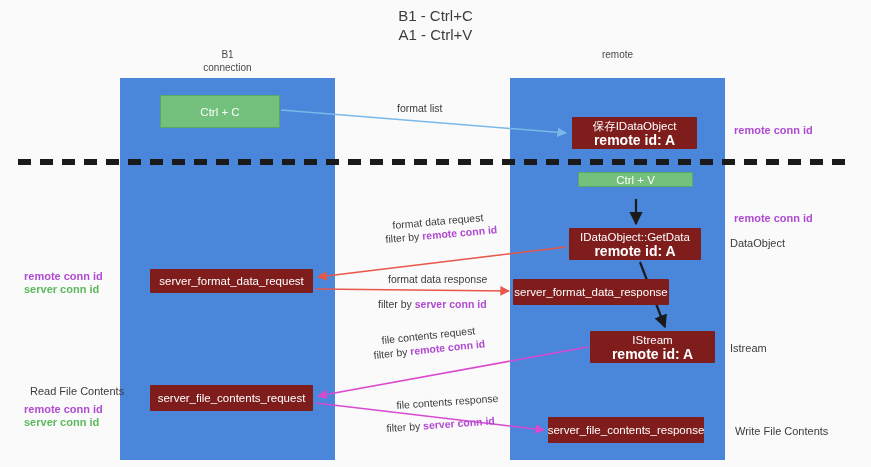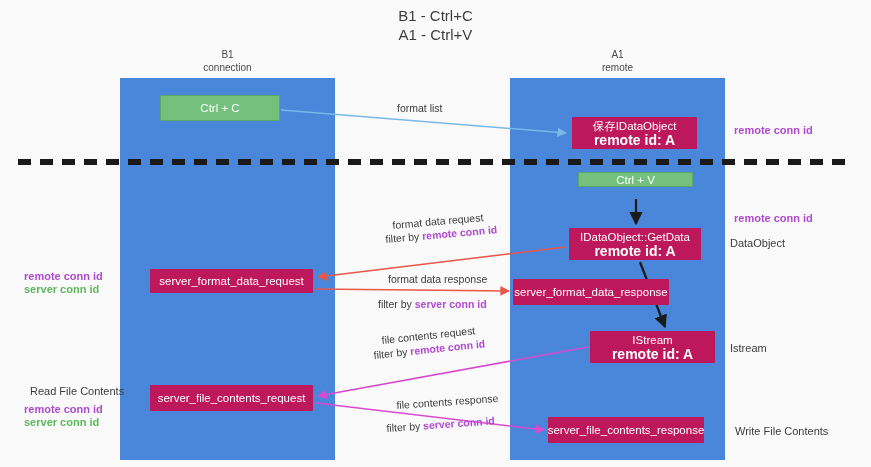--- a/index.html
+++ b/index.html
@@ -40,24 +40,24 @@
   .node{
     position:absolute;
     box-sizing:border-box;
     display:flex;flex-direction:column;
     align-items:center;justify-content:center;
     color:#ffffff;text-align:center;
     font-size:11.5px;line-height:14px;
     border-radius:1px;
   }
   .node.green{background:#73c17c;border:1px solid #5aa866;}
-  .node.orange{background:#be185d;}
+  .node.orange{background:#7f1d1d;}
   .node .l2{font-size:14px;line-height:14px;font-weight:bold;}
 
-  #n-ctrlc{left:160px;top:95px;width:120px;height:26px;}
+  #n-ctrlc{left:160px;top:95px;width:120px;height:33px;}
   #n-idataobject{left:572px;top:117px;width:125px;height:32px;}
   #n-ctrlv{left:578px;top:172px;width:115px;height:15px;}
   #n-getdata{left:569px;top:228px;width:132px;height:32px;}
   #n-srv-fmt-req{left:150px;top:269px;width:163px;height:24px;text-align:center;}
   #n-srv-fmt-resp{left:513px;top:279px;width:156px;height:26px;}
   #n-istream{left:590px;top:331px;width:125px;height:32px;}
   #n-srv-file-req{left:150px;top:385px;width:163px;height:26px;}
   #n-srv-file-resp{left:548px;top:417px;width:156px;height:26px;}
 
   
@@ -108,21 +108,20 @@
   <div class="abs" id="title">
     <div>B1 - Ctrl+C</div>
     <div>A1 - Ctrl+V</div>
   </div>
 
   <div class="abs col-head" id="head-b1">
     <div>B1</div>
     <div>connection</div>
   </div>
   <div class="abs col-head" id="head-a1">
-    <div>A1</div>
     <div>remote</div>
   </div>
 
   <div class="abs lane" id="lane-b1"></div>
   <div class="abs lane" id="lane-a1"></div>
 
   <svg id="wires" viewBox="0 0 871 467">
     <defs>
       <marker id="ah-blue" viewBox="0 0 10 10" refX="9" refY="5" markerWidth="6" markerHeight="6" orient="auto-start-reverse">
         <path d="M 0 0 L 10 5 L 0 10 z" fill="#7ab8e8"></path>

